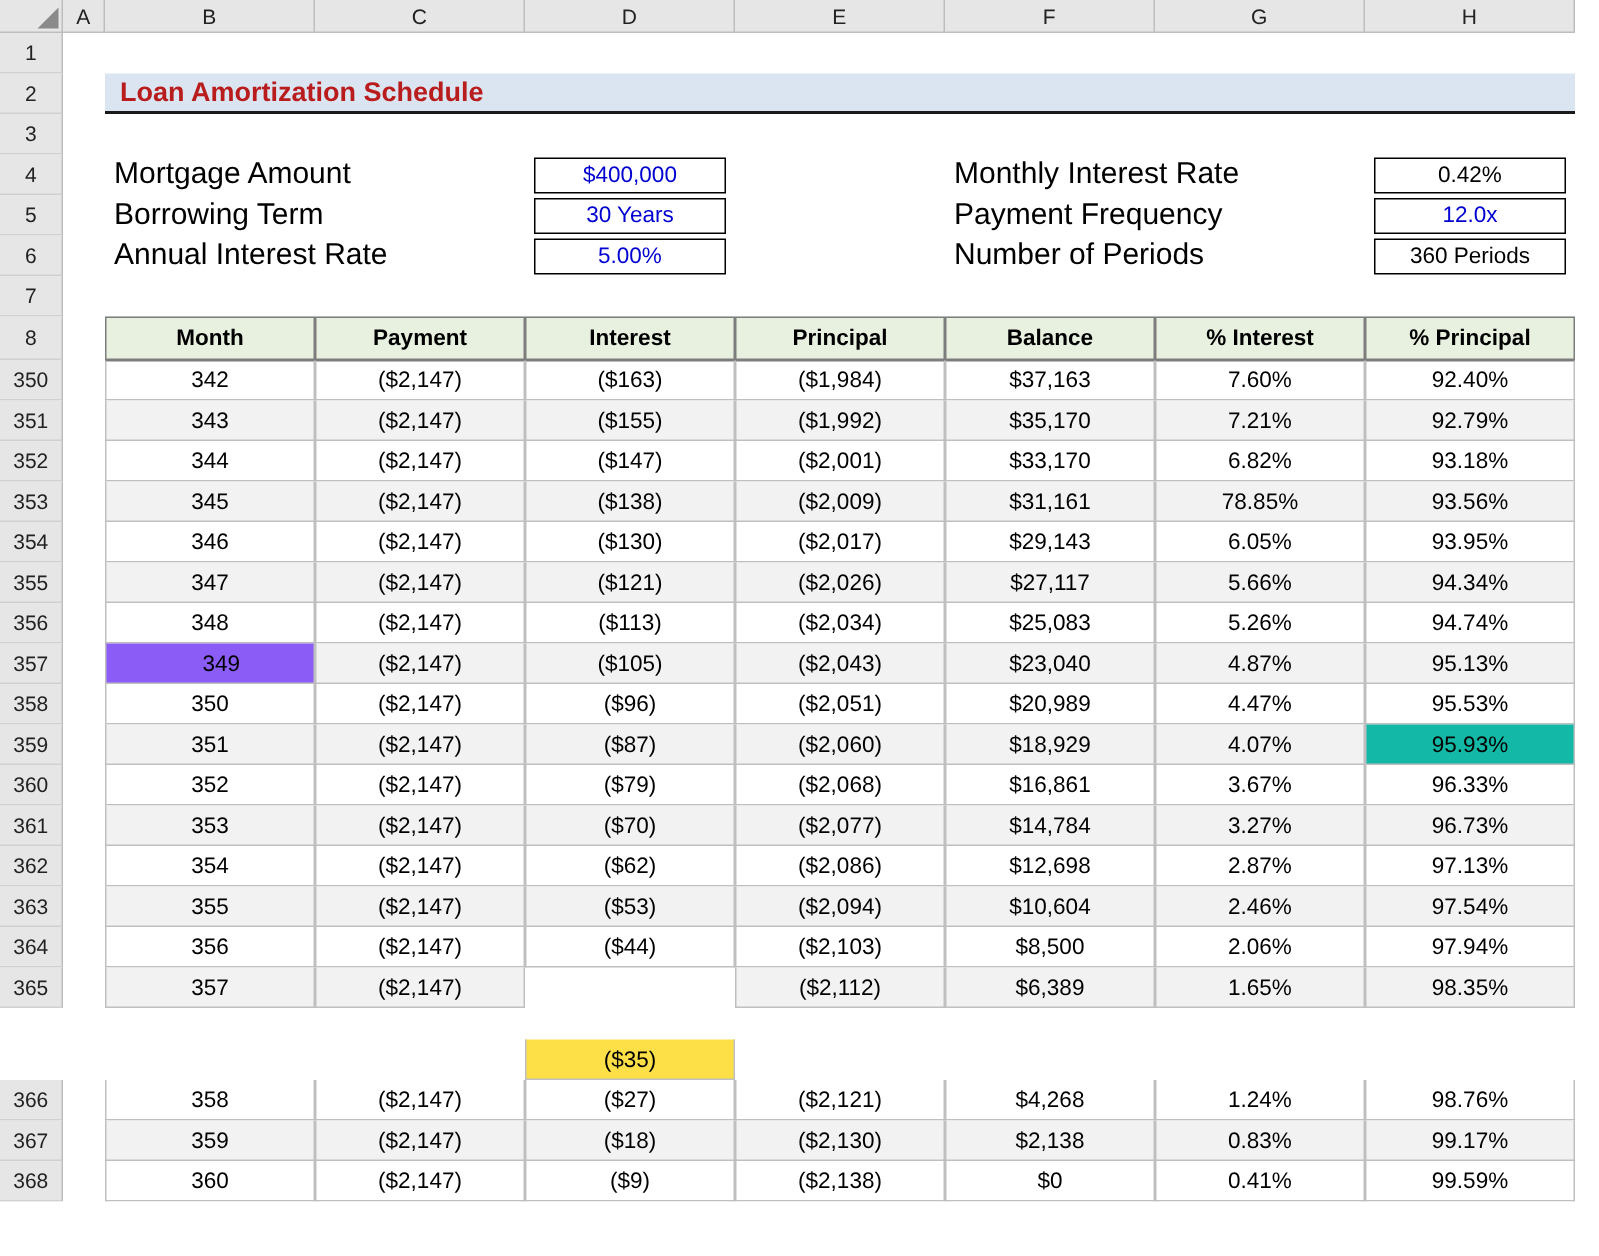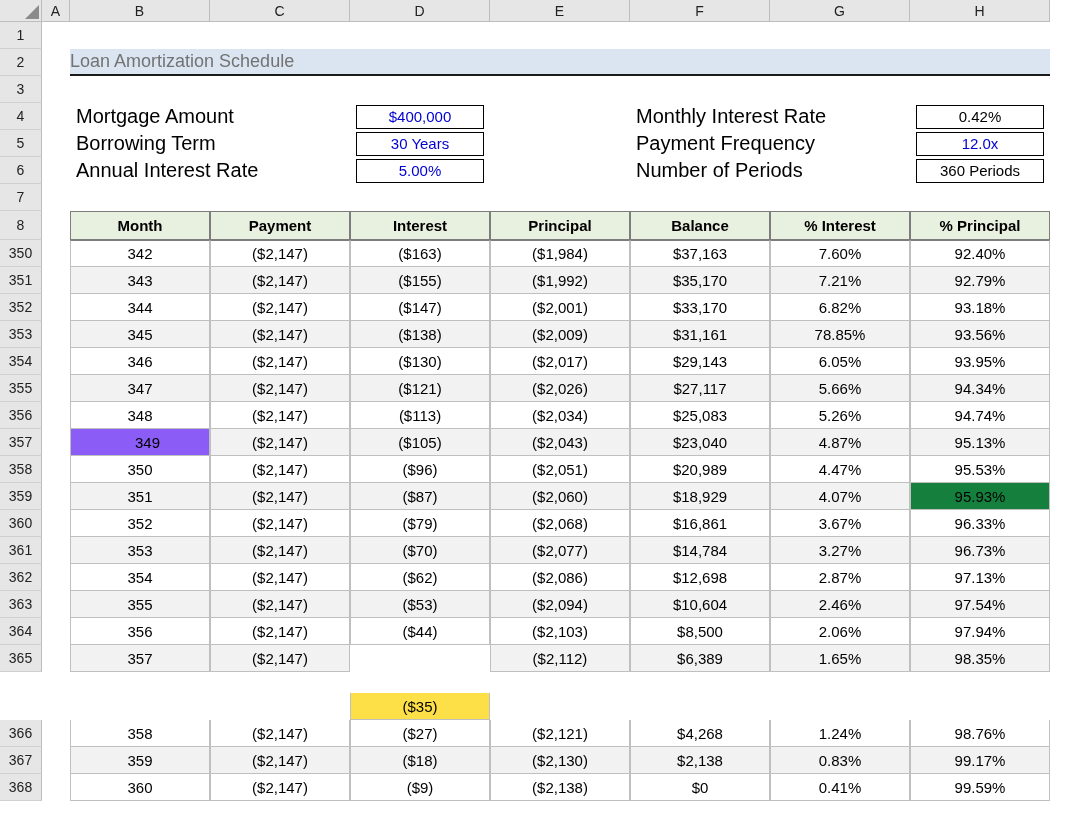--- a/index.html
+++ b/index.html
@@ -59,27 +59,28 @@
     padding: 0 6px;
     display: flex;
     align-items: center;
     overflow: visible;
     white-space: nowrap;
   }
   
   .title-band {
     background: #dbe5f1;
     border-bottom: 2px solid #1a1a1a;
-    font-weight: normal;
+    font-weight: bold;
     font-size: 18px;
+    padding-left: 10px;
     height: 27px;
     display: flex;
     align-items: center;
     grid-column: 3 / span 7;
-    color: #737373;
+    color: #b91c1c;
   }
   .value-box {
     border: 1.5px solid #000;
     width: 100%;
     height: 24px;
     display: flex;
     align-items: center;
     justify-content: center;
     font-size: 15px;
   }
@@ -278,21 +279,21 @@
     <div class="cell tcell">4.47%</div>
     <div class="cell tcell">95.53%</div>
     <div class="rowhead">359</div>
     <div class="cell"></div>
     <div class="cell tcell" style="background: rgb(242, 242, 242);">351</div>
     <div class="cell tcell" style="background: rgb(242, 242, 242);">($2,147)</div>
     <div class="cell tcell" style="background: rgb(242, 242, 242);">($87)</div>
     <div class="cell tcell" style="background: rgb(242, 242, 242);">($2,060)</div>
     <div class="cell tcell" style="background: rgb(242, 242, 242);">$18,929</div>
     <div class="cell tcell" style="background: rgb(242, 242, 242);">4.07%</div>
-    <div class="cell tcell" style="background: #15803d;">95.93%</div>
+    <div class="cell tcell" style="background: #14b8a6;">95.93%</div>
     <div class="rowhead">360</div>
     <div class="cell"></div>
     <div class="cell tcell">352</div>
     <div class="cell tcell">($2,147)</div>
     <div class="cell tcell">($79)</div>
     <div class="cell tcell">($2,068)</div>
     <div class="cell tcell">$16,861</div>
     <div class="cell tcell">3.67%</div>
     <div class="cell tcell">96.33%</div>
     <div class="rowhead">361</div>

